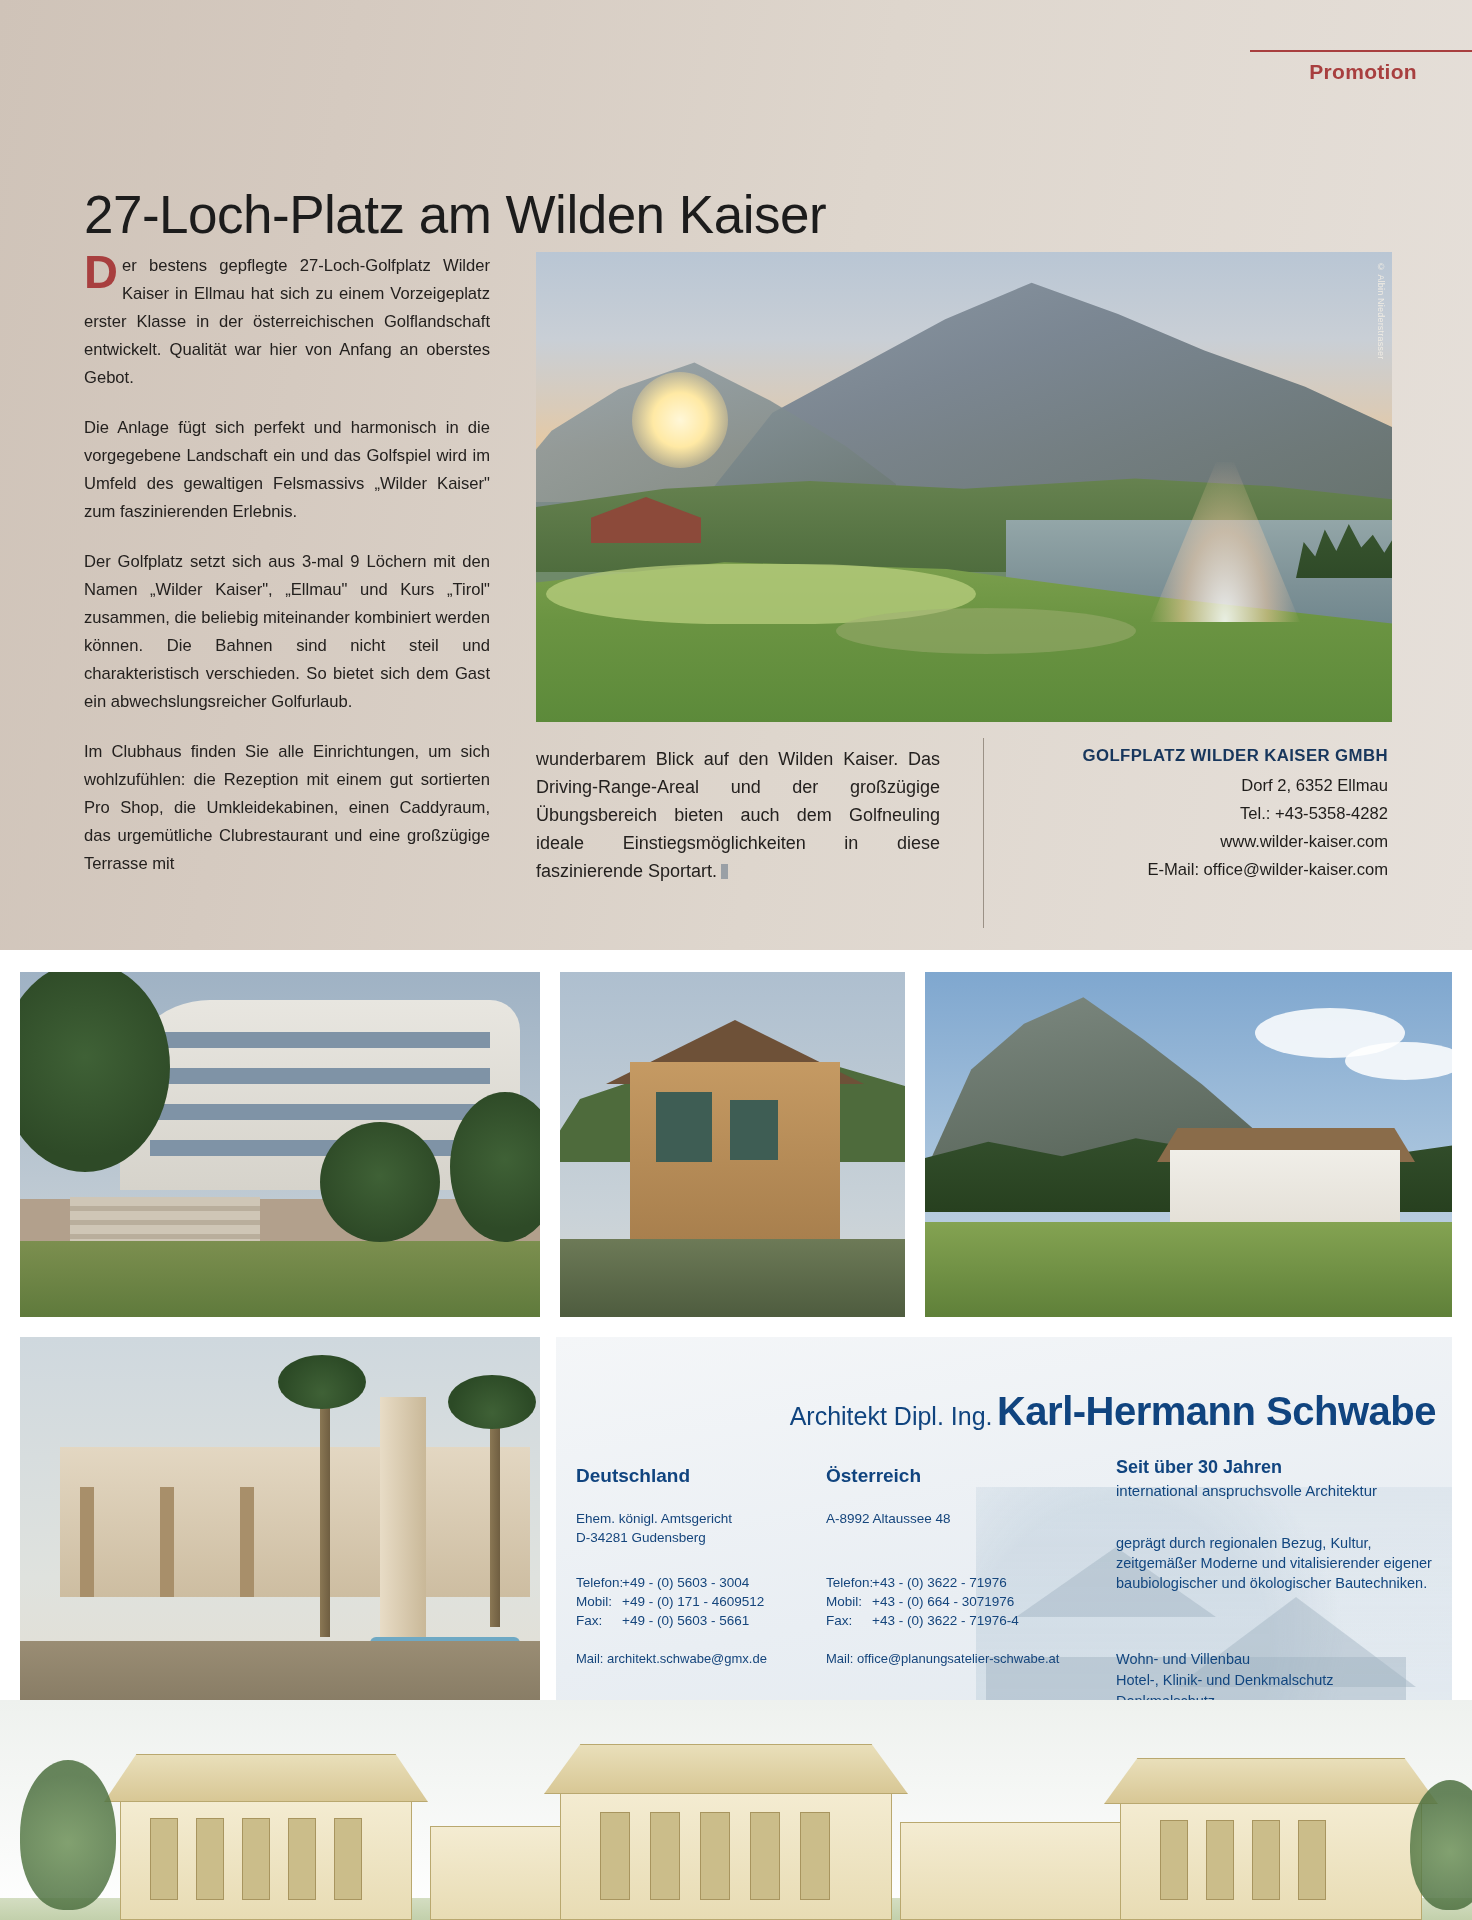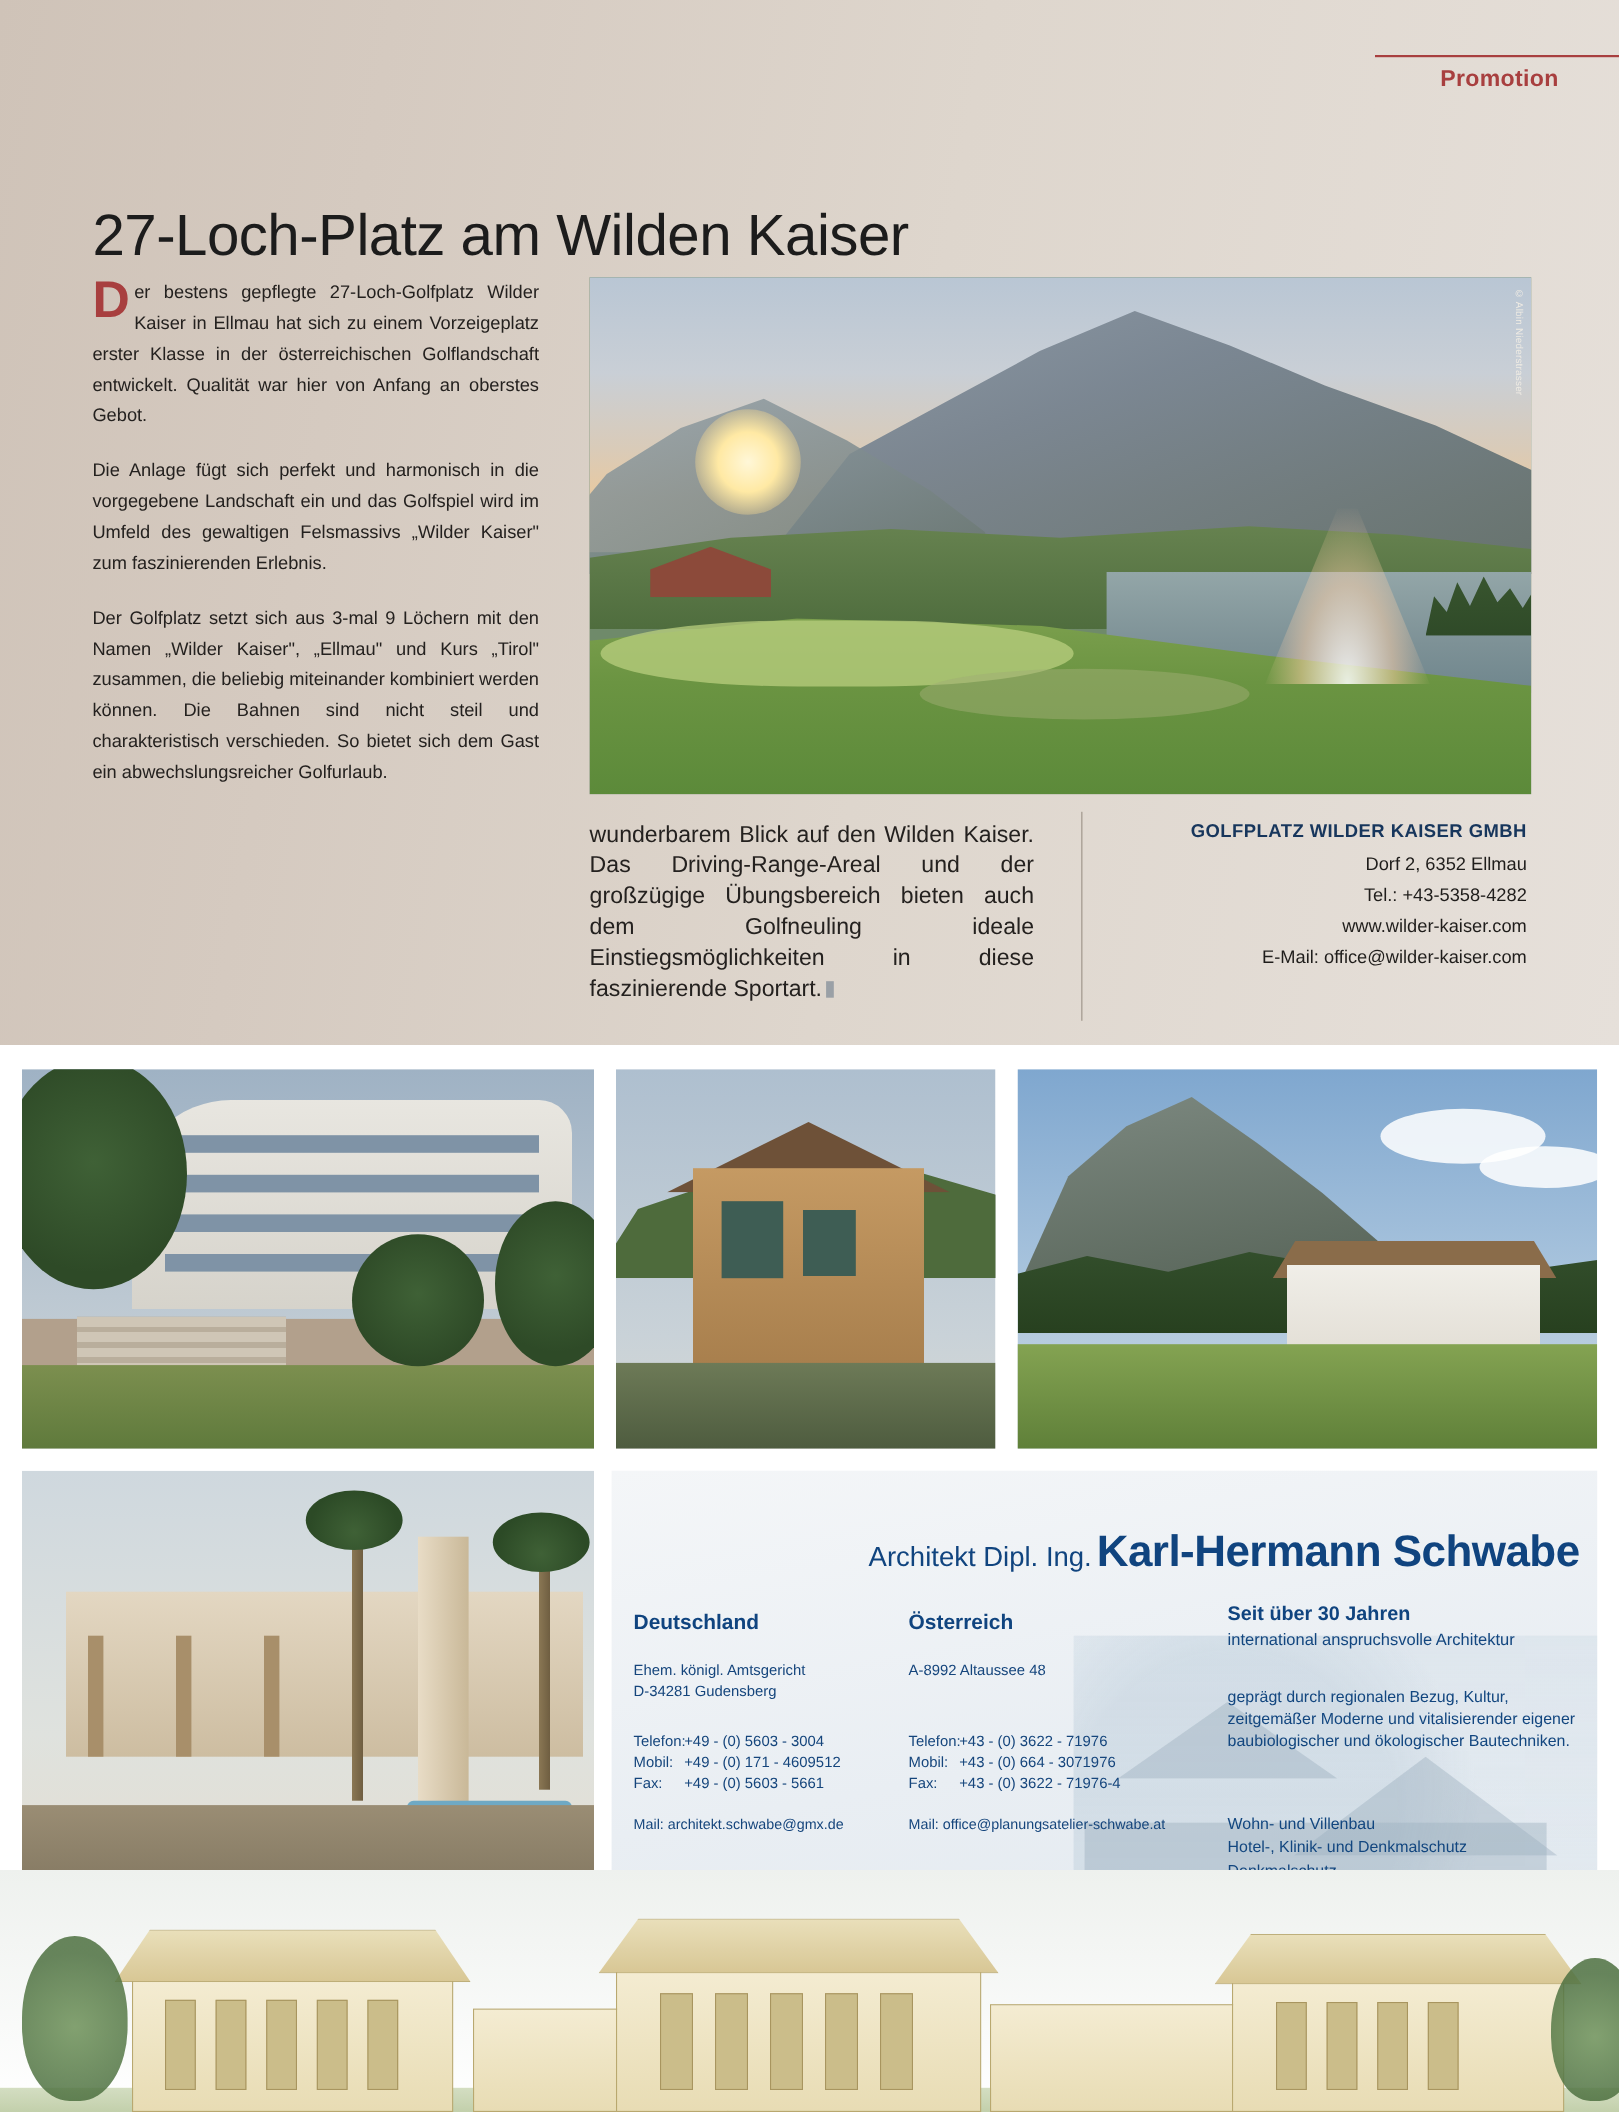--- a/index.html
+++ b/index.html
@@ -152,21 +152,21 @@
     writing-mode: vertical-rl;
     letter-spacing: 0.2px;
   }
 
   
   .col-mid {
     position: absolute;
     left: 536px;
     top: 745px;
     width: 404px;
-    font-size: 21px;
+    font-size: 18px;
     line-height: 28px;
     color: #24211f;
     text-align: justify;
   }
   .col-mid p { margin: 0; }
   .endmark {
     display: inline-block;
     width: 7px; height: 15px;
     background: #9aa0a6;
     vertical-align: -2px;
@@ -364,20 +364,21 @@
 
     <div class="top-rule"></div>
     <div class="promotion">Promotion</div>
 
     <h1 class="headline">27-Loch-Platz am Wilden Kaiser</h1>
 
     <div class="col-left">
       <p><span class="dropcap">D</span><span>er bestens gepflegte 27-Loch-Golfplatz Wilder Kaiser in Ellmau hat sich zu einem Vorzeigeplatz erster Klasse in der österreichischen Golflandschaft entwickelt. Qualität war hier von Anfang an oberstes Gebot.</span></p>
       <p>Die Anlage fügt sich perfekt und harmonisch in die vorgegebene Landschaft ein und das Golfspiel wird im Umfeld des gewaltigen Felsmassivs „Wilder Kaiser" zum faszinierenden Erlebnis.</p>
       <p>Der Golfplatz setzt sich aus 3-mal 9 Löchern mit den Namen „Wilder Kaiser", „Ellmau" und Kurs „Tirol" zusammen, die beliebig miteinander kombiniert werden können. Die Bahnen sind nicht steil und charakteristisch verschieden. So bietet sich dem Gast ein abwechslungsreicher Golfurlaub.</p>
+      <p class="tight">Im Clubhaus finden Sie alle Einrichtungen, um sich wohlzufühlen: die Rezeption mit einem gut sortierten Pro Shop, die Umkleidekabinen, einen Caddyraum, das urgemütliche Clubrestaurant und eine großzügige Terrasse mit</p>
     </div>
 
     <div class="hero-photo">
       <div class="hero-sky"></div>
       <div class="hero-mountain"></div>
       <div class="hero-mountain2"></div>
       <div class="hero-sun"></div>
       <div class="hero-hills"></div>
       <div class="hero-lake"></div>
       <div class="hero-fairway"></div>

